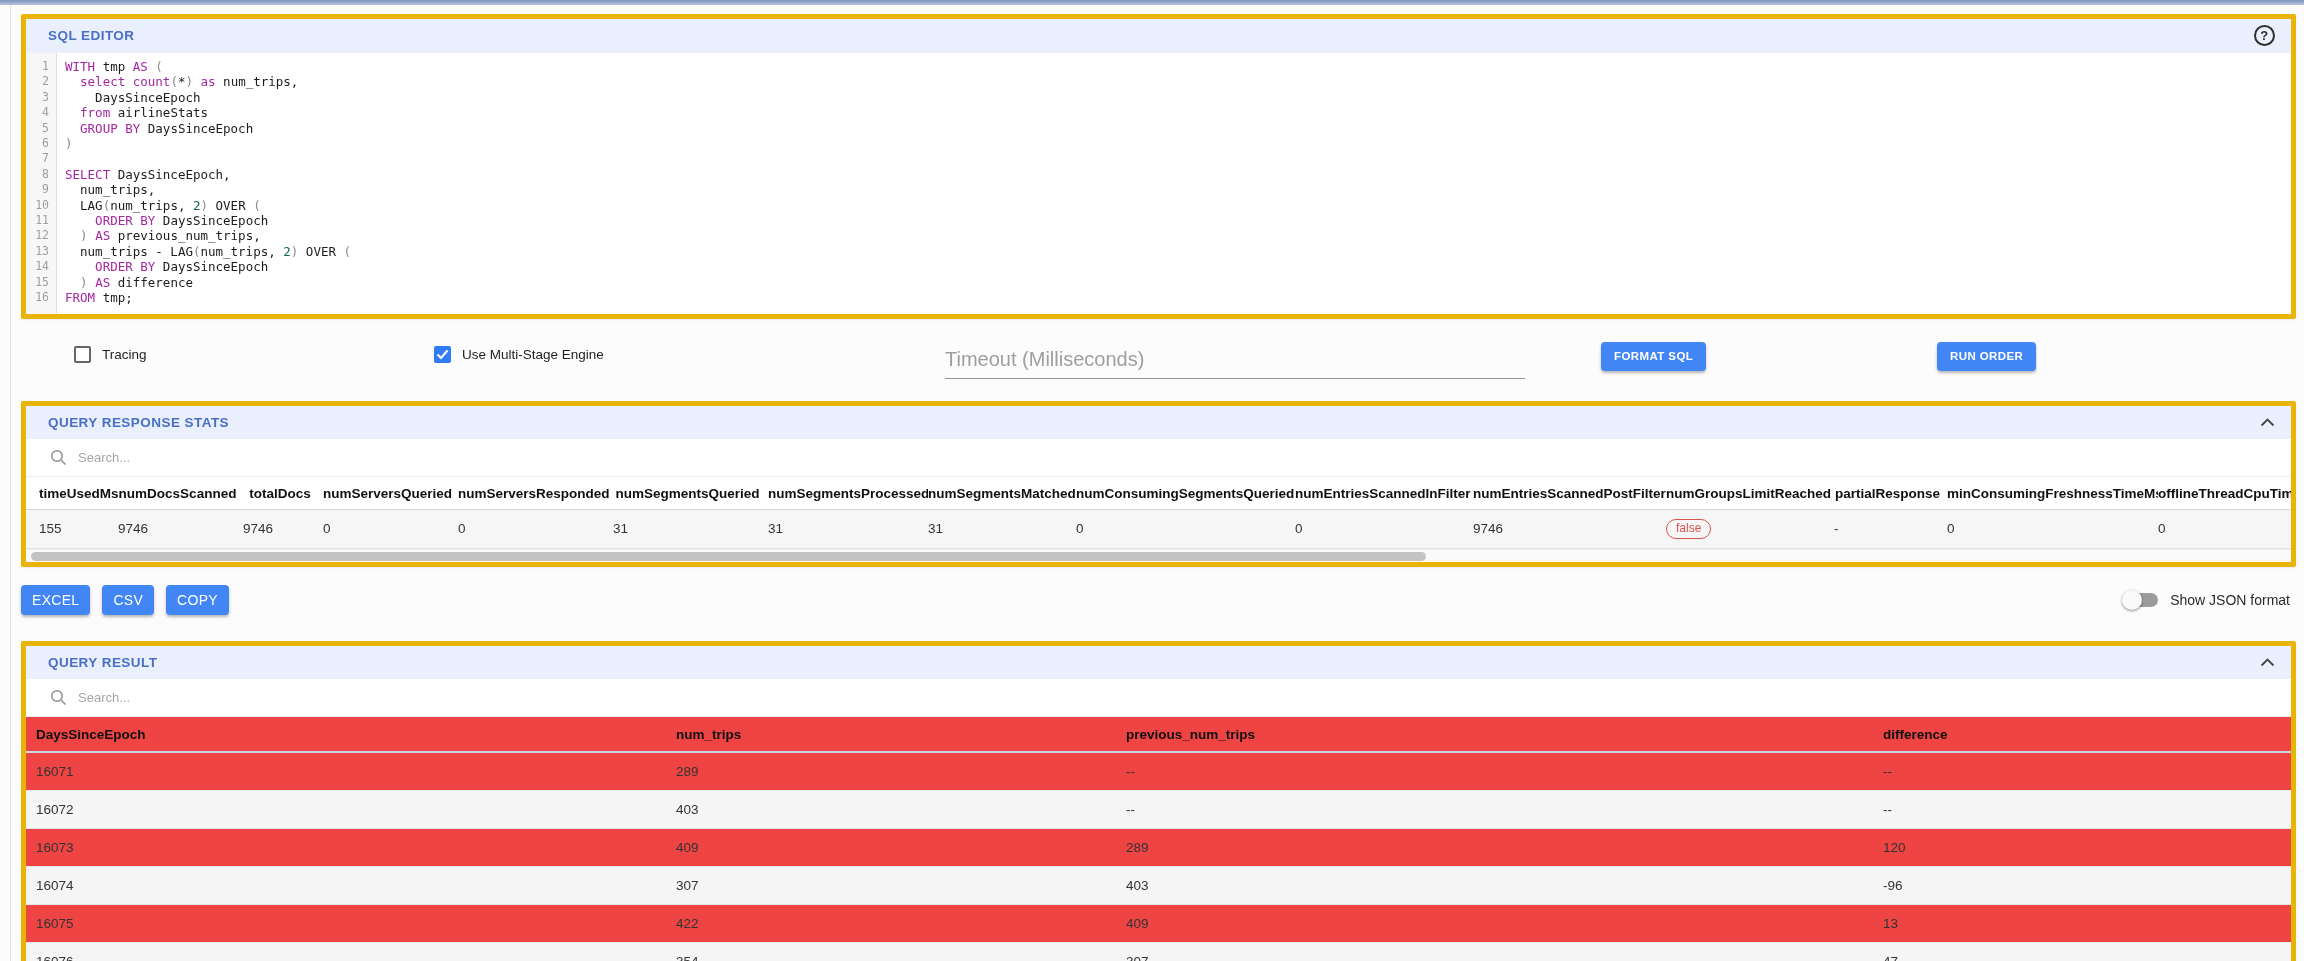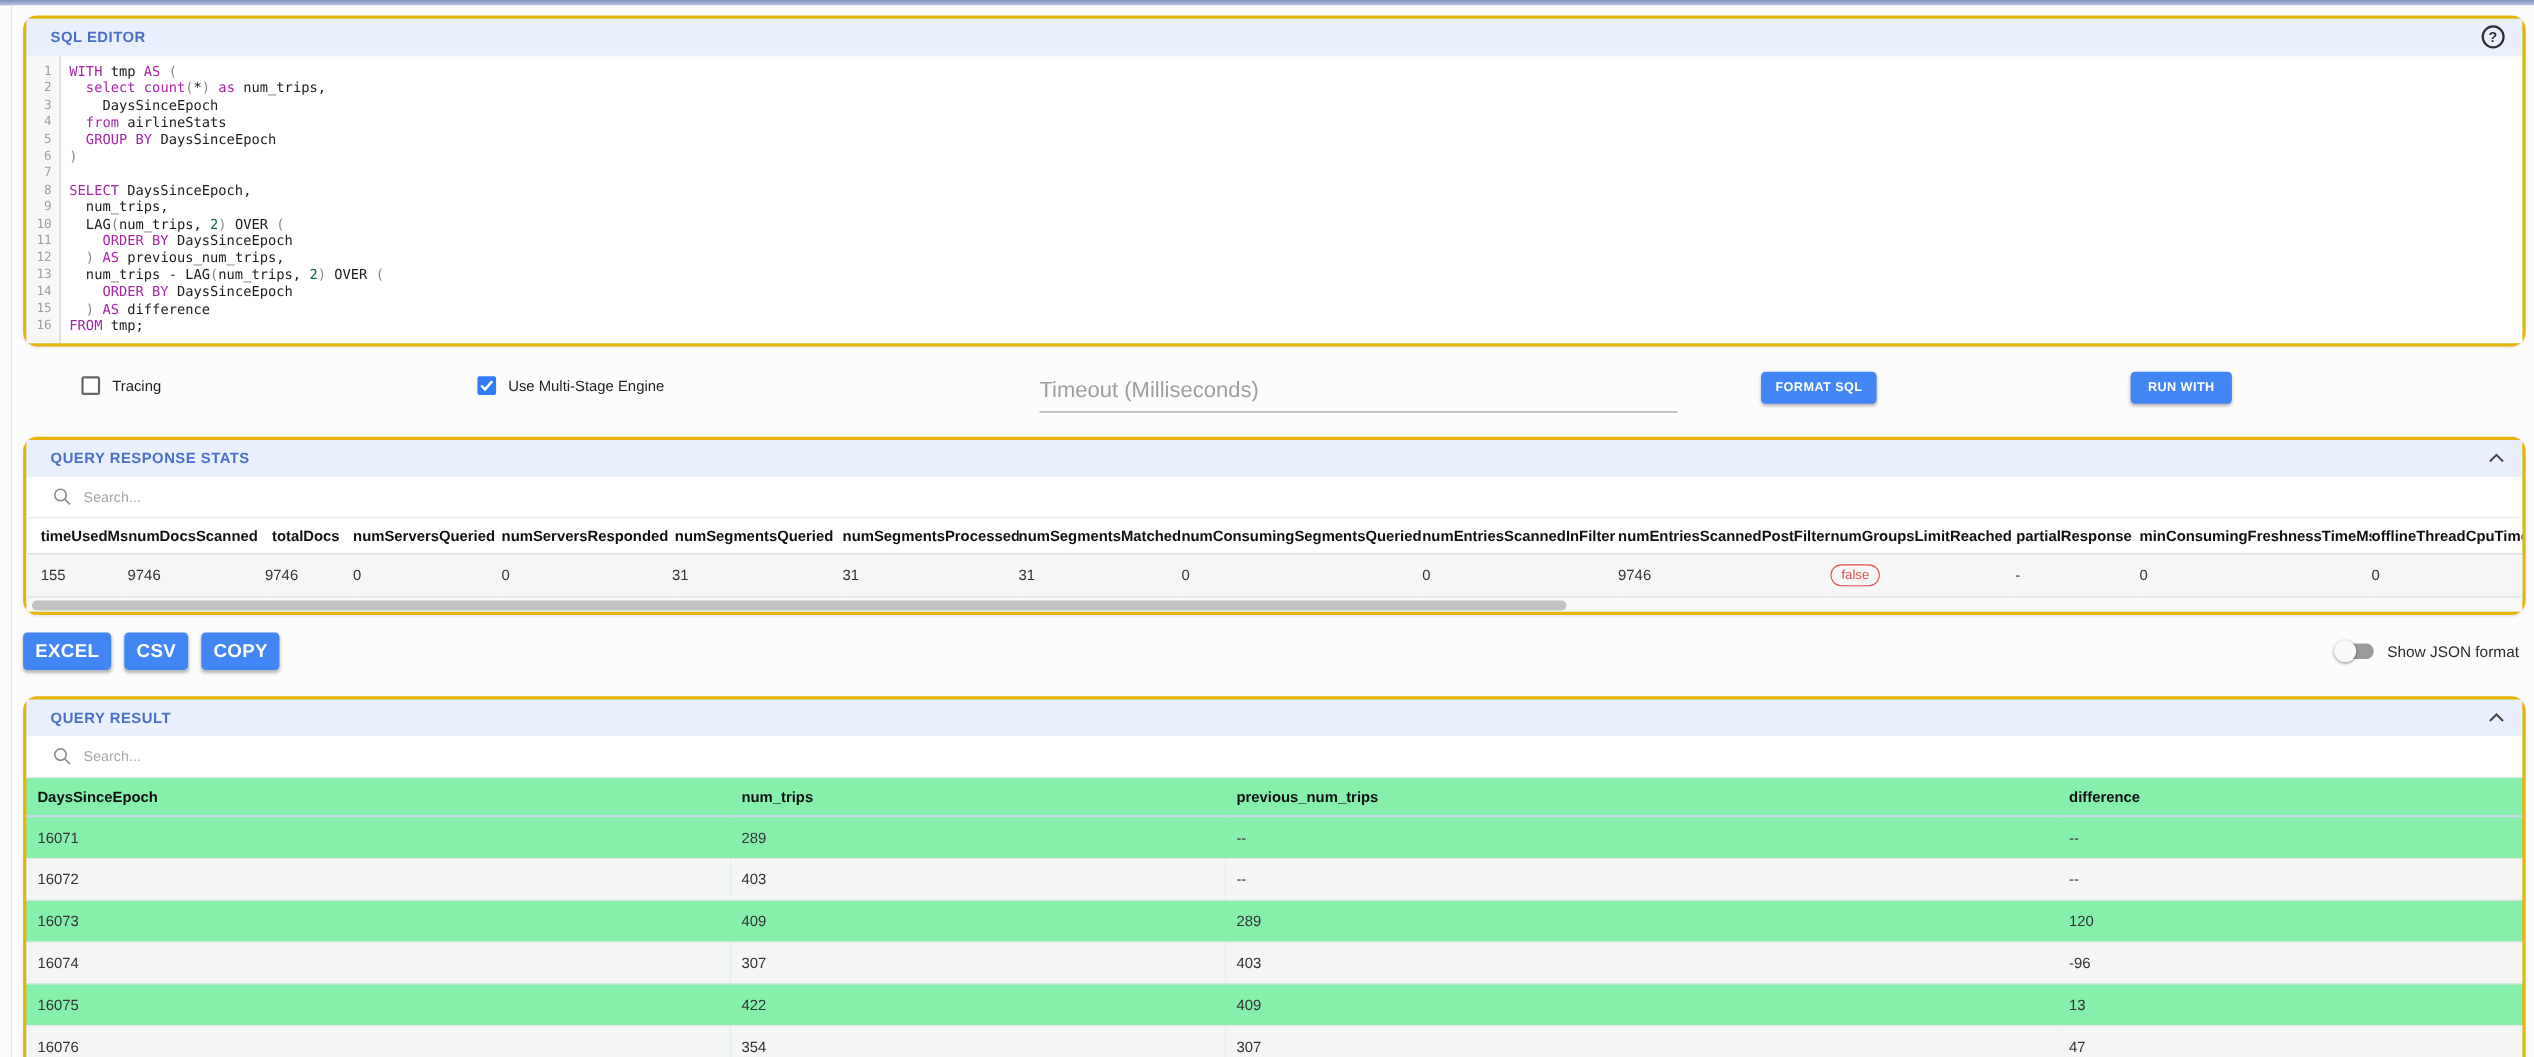--- a/index.html
+++ b/index.html
@@ -6,21 +6,21 @@
   html,body { margin:0; padding:0; }
   body {
     width:2304px; height:961px; overflow:hidden;
     background:#fcfcfc;
     font-family:"Liberation Sans", sans-serif;
     -webkit-font-smoothing:antialiased;
   }
   .top-band { height:5px; background:linear-gradient(#7e93bd,#b7c5de); }
   .wrapper { margin-left:10px; border-left:1px solid #e3e3e3; padding:9px 8px 0 10px; min-height:956px; background:#fcfcfc; }
 
-  .card { border:3px solid #eab308; border-radius:13px; background:#86efac; box-shadow:0 1px 2px rgba(0,0,0,.07); }
+  .card { border:5px solid #eab308; border-radius:2px; background:#ef4444; box-shadow:0 1px 2px rgba(0,0,0,.07); }
   .card-header {
     background:#e9effc; height:33px; padding:0 16px 0 22px;
     display:flex; align-items:center; justify-content:space-between;
     color:#4a6fc7; font-weight:bold; font-size:13.5px; letter-spacing:.45px;
   }
   .help-icon {
     width:21px; height:21px; border:2px solid #2e2e2e; border-radius:50%;
     display:flex; align-items:center; justify-content:center;
     color:#2e2e2e; font-size:13px; font-weight:bold; cursor:pointer; background:#e9effc;
   }
@@ -73,21 +73,21 @@
     display:inline-block; border:1px solid #d9534f; color:#d9534f;
     border-radius:11px; padding:1px 9px 2px; font-size:12px; line-height:15px; background:transparent;
   }
   .fake-scrollbar { height:13px; background:#fafafa; border-top:1px solid #ededed; position:relative; }
   .scroll-thumb { position:absolute; left:5px; top:2px; height:9px; width:1395px; background:#c3c3c3; border-radius:5px; }
 
   
   .export-row { display:flex; align-items:center; margin:18px 0 26px; height:30px; }
   .export-btn {
     background:#4285f4; color:#fff; border:none; border-radius:4px;
-    font-size:17px; font-weight:bold; letter-spacing:.3px; padding:7px 11px; margin-right:12px;
+    font-size:14px; font-weight:normal; letter-spacing:.3px; padding:7px 11px; margin-right:12px;
     box-shadow:0 2px 3px rgba(0,0,0,.28); cursor:pointer; font-family:inherit;
   }
   .toggle-group { margin-left:auto; display:flex; align-items:center; gap:12px; font-size:14px; color:#2b2b2b; padding-right:6px; }
   .switch-track { width:33px; height:14px; background:#9b9b9b; border-radius:7px; position:relative; cursor:pointer; }
   .switch-knob { position:absolute; left:-3px; top:-3px; width:20px; height:20px; border-radius:50%; background:#fafafa; box-shadow:0 1px 3px rgba(0,0,0,.45); }
 
   
   #resultTable { width:100%; }
   #resultTable th { text-align:left; font-size:13.5px; color:#101010; font-weight:bold; padding:10px 6px 9px 10px; border-bottom:2px solid #ccd7e8; }
   #resultTable td { font-size:13.5px; color:#333; padding:11px 6px 11px 10px; border-bottom:1px solid #e6e6e6; }
@@ -184,21 +184,21 @@
     <label class="chk" style="left:369px">
       <span class="chk-box checked">
         <svg width="13" height="11" viewBox="0 0 13 11">
             <polyline points="1.5,5.5 5,9 11.5,1.5" fill="none" stroke="#fff" stroke-width="2.2"></polyline>
           </svg>
       </span>
       <span>Use Multi-Stage Engine</span>
     </label>
     <input class="timeout" placeholder="Timeout (Milliseconds)" style="">
     <button class="btn" style="left:1580px">FORMAT SQL</button>
-    <button class="btn" style="left:1916px">RUN WITH</button>
+    <button class="btn" style="left:1916px">RUN ORDER</button>
   </div>
 
   <section class="card stats-card">
     <header class="card-header">
       <span>QUERY RESPONSE STATS</span>
       <span class="chevron">
         <svg width="15" height="9" viewBox="0 0 15 9">
             <polyline points="1.5,7.5 7.5,1.5 13.5,7.5" fill="none" stroke="#454545" stroke-width="1.8"></polyline>
           </svg>
       </span>

